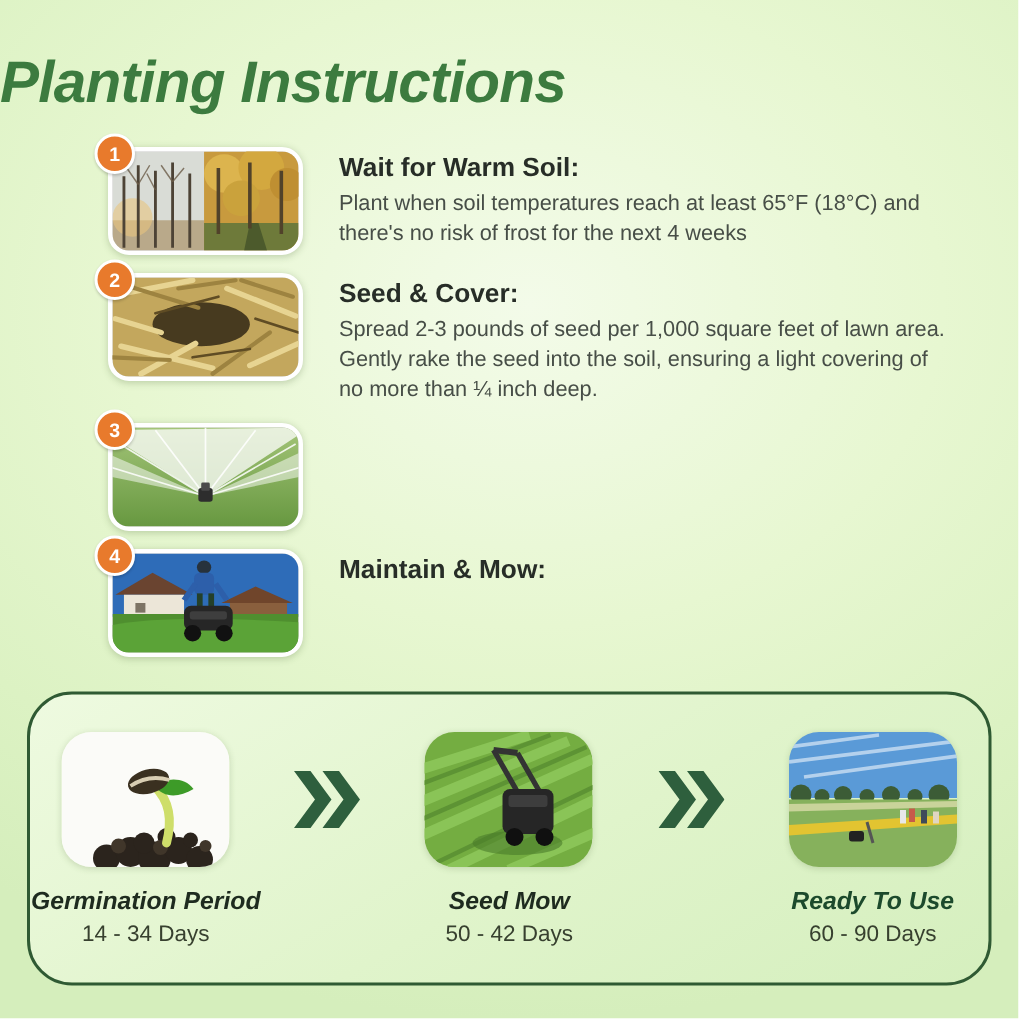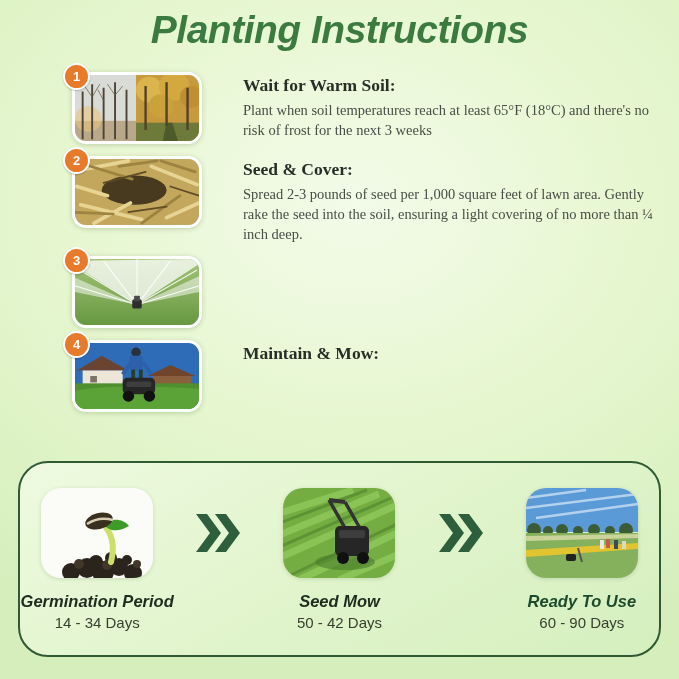--- a/index.html
+++ b/index.html
@@ -7,21 +7,21 @@
   body { font-family:"Liberation Sans", sans-serif; }
 
   .poster{
     position:relative; width:679px; height:679px; overflow:hidden;
     background:
       radial-gradient(ellipse 90% 70% at 52% 30%, #f3fbe9 0%, #e7f7d1 45%, #dcf2c3 78%, #d5eebc 100%);
   }
 
   
   .title{
-    padding-top:8px; text-align:center;
+    padding-top:34px; text-align:left;
     font-size:39px; font-weight:bold; font-style:italic;
     letter-spacing:-0.5px; color:#3c7b3f;
   }
 
   
   .steps{ margin-top:20px; }
   .step{ display:flex; align-items:flex-start; margin:0 0 12px 72px; }
   .thumb-wrap{ position:relative; flex:0 0 auto; }
   .thumb{
     display:block; width:130px; height:72px;
@@ -31,21 +31,21 @@
   }
   .thumb svg{ display:block; width:100%; height:100%; border-radius:11px; }
   .badge{
     position:absolute; top:-9px; left:-9px; z-index:2;
     width:27px; height:27px; border-radius:50%;
     background:#e87a2c; border:2.5px solid #fff;
     color:#fff; font-size:13px; font-weight:bold;
     display:flex; align-items:center; justify-content:center;
     box-shadow:0 1px 2px rgba(0,0,0,.2);
   }
-  .step-text{ margin-left:41px; padding-top:3px; width:418px;font-family:Liberation Serif, serif; }
+  .step-text{ margin-left:24px; padding-top:3px; width:418px; }
   .step-heading{
     font-size:17.5px; font-weight:bold; color:#272d27; margin-bottom:4px;
   }
   .step-body{
     font-size:14.5px; line-height:1.38; color:#474e47; max-width:412px;
   }
 
   
   .panel{
     position:absolute; left:18px; top:461px; width:643px; height:196px;
@@ -96,21 +96,21 @@
             <rect x="64" y="52" width="66" height="20" fill="#6e7a3a"></rect>
             <path d="M92,72 L96,52 L102,52 L108,72 Z" fill="#4c5a2c"></path>
             <g stroke="#51422a" stroke-width="2.5" fill="none">
               <path d="M74,60 V12 M96,56 V8 M118,60 V14"></path>
             </g>
           </svg>
         </span>
       </div>
       <div class="step-text">
         <h3 class="step-heading">Wait for Warm Soil:</h3>
-        <p class="step-body">Plant when soil temperatures reach at least 65°F (18°C) and there's no risk of frost for the next 3 weeks</p>
+        <p class="step-body">Plant when soil temperatures reach at least 65°F (18°C) and there's no risk of frost for the next 4 weeks</p>
       </div>
     </div>
 
     <div class="step">
       <div class="thumb-wrap">
         <span class="badge">2</span>
         <span class="thumb">
           <svg viewBox="0 0 130 72" preserveAspectRatio="none">
             <rect width="130" height="72" fill="#c3a75d"></rect>
             <ellipse cx="62" cy="34" rx="34" ry="16" fill="#473a1f"></ellipse>

